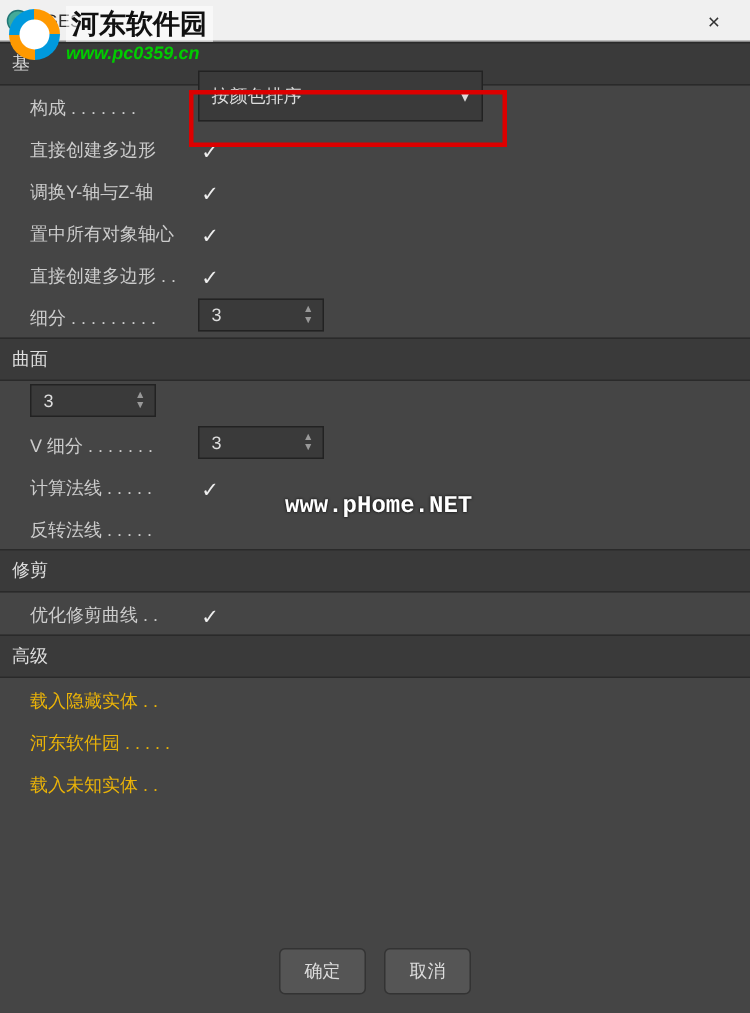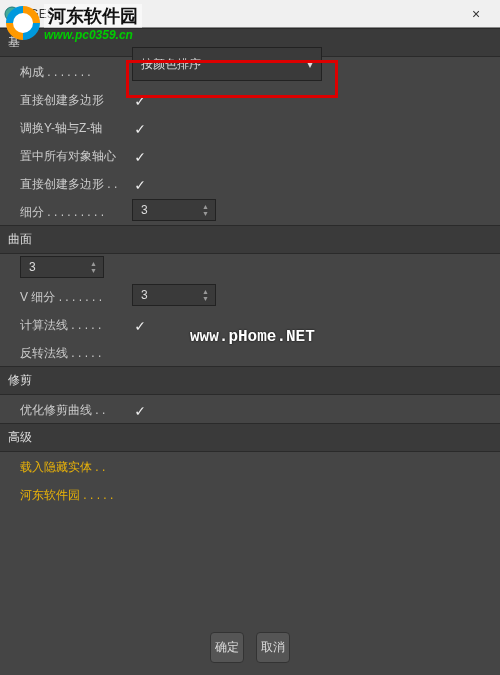--- a/index.html
+++ b/index.html
@@ -22,21 +22,21 @@
 .dropdown .arrow { position: absolute; right: 8px; }
 
 .redbox { position: absolute; border: 3px solid #d00; pointer-events: none; }
 
 .checkbox { width: 16px; height: 16px; display: inline-flex; align-items: center; justify-content: center; color: #eee; font-size: 14px; cursor: pointer; }
 
 .spinner { flex: 0 0 84px; height: 22px; background: #3a3a3a; border: 1px solid #222; display: flex; align-items: center; padding: 0 8px; color: #ddd; position: relative; }
 .spinner .spin-arrows { position: absolute; right: 6px; display: flex; flex-direction: column; font-size: 7px; line-height: 7px; color: #999; }
 
 .footer { position: absolute; bottom: 12px; left: 0; right: 0; display: flex; justify-content: center; gap: 12px; }
-.btn { background: #555; border: 1px solid #333; border-radius: 4px; padding: 6px 4px; color: #ddd; cursor: pointer; font-size: 12px; }
+.btn { background: #555; border: 1px solid #333; border-radius: 4px; padding: 6px 16px; color: #ddd; cursor: pointer; font-size: 12px; }
 
 .watermark-logo { position: absolute; top: 4px; left: 6px; z-index: 20; display: flex; align-items: center; }
 .watermark-logo .circle { width: 34px; height: 34px; border-radius: 50%; background: conic-gradient(#ff9900 0 90deg, #0099dd 90deg 180deg, #ff9900 180deg 270deg, #0099dd 270deg 360deg); display:flex; align-items:center; justify-content:center; }
 .watermark-logo .circle::after { content:""; width:20px; height:20px; background:#fff; border-radius:50%; }
 .watermark-logo .txt { margin-left: 4px; }
 .watermark-logo .cn { font-size: 18px; font-weight: bold; color: #111; background: rgba(255,255,255,0.5); padding: 0 4px; }
 .watermark-logo .url { font-size: 12px; color: #0c0; font-weight: bold; font-style: italic; }
 
 .watermark-center { position: absolute; top: 328px; left: 190px; color: #fff; font-size: 16px; font-weight: bold; z-index: 15; text-shadow: 0 0 2px #000; font-family: Liberation Mono, monospace; }
 </style>
@@ -136,20 +136,24 @@
 
   <div class="section-header">高级</div>
   <div class="row">
     <span class="label disabled">载入隐藏实体 . .</span>
     <span class="checkbox"></span>
   </div>
   <div class="row">
     <span class="label disabled">河东软件园 . . . . .</span>
     <span class="checkbox"></span>
   </div>
+  <div class="row">
+    <span class="label disabled">载入未知实体 . .</span>
+    <span class="checkbox"></span>
+  </div>
 
 </div>
 
 <div class="watermark-center">www.pHome.NET</div>
 
 <div class="footer">
   <div class="btn">确定</div>
   <div class="btn">取消</div>
 </div>
 

